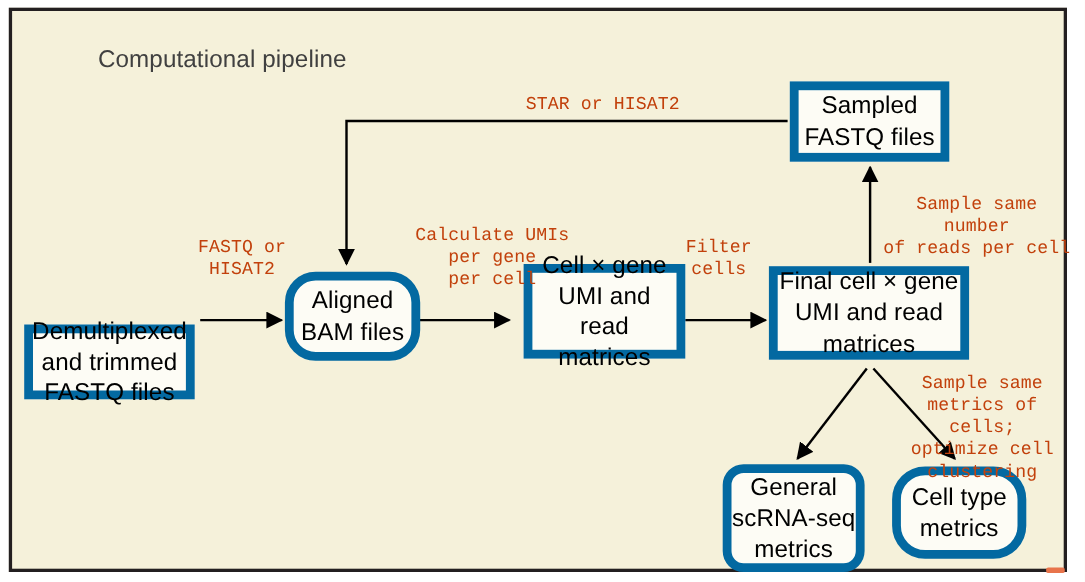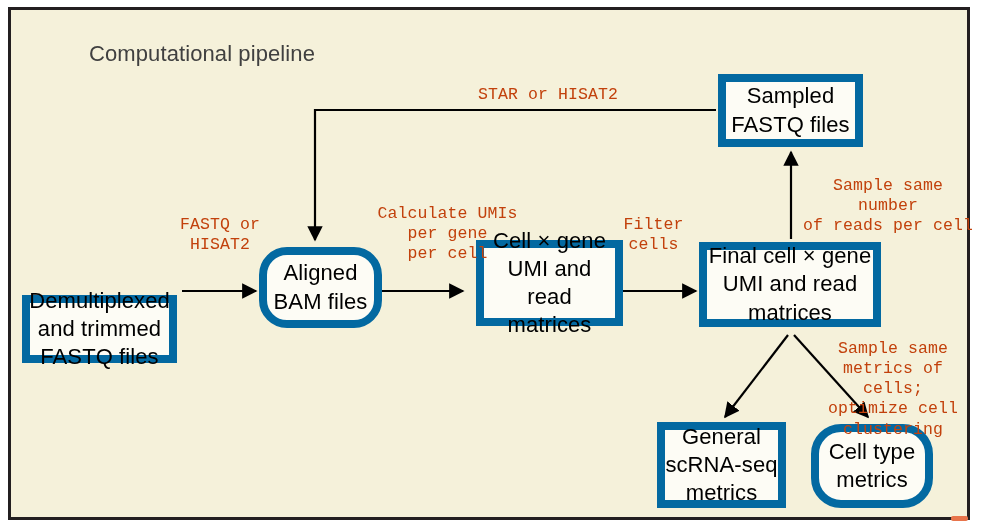--- a/index.html
+++ b/index.html
@@ -118,21 +118,21 @@
 UMI and read
 matrices</div>
 
   <div class="node" style="left:699px; top:242px; width:182px; height:85px;">Final cell × gene
 UMI and read
 matrices</div>
 
   <div class="node" style="left:718px; top:74px; width:145px; height:73px;">Sampled
 FASTQ files</div>
 
-  <div class="node" style="left:657px; top:422px; width:129px; height:86px;">General
+  <div class="node" style="left:657px; top:422px; width:129px; height:98px;border-radius:19px;">General
 scRNA-seq
 metrics</div>
 
   <div class="node" style="left:811px; top:424px; width:122px; height:84px;border-radius:30px;">Cell type
 metrics</div>
 
   <div class="edge-label" style="left:413px; top:85px; width:270px;">STAR or HISAT2</div>
 
   <div class="edge-label" style="left:180px; top:215px; width:80px;">FASTQ or
 HISAT2</div>

